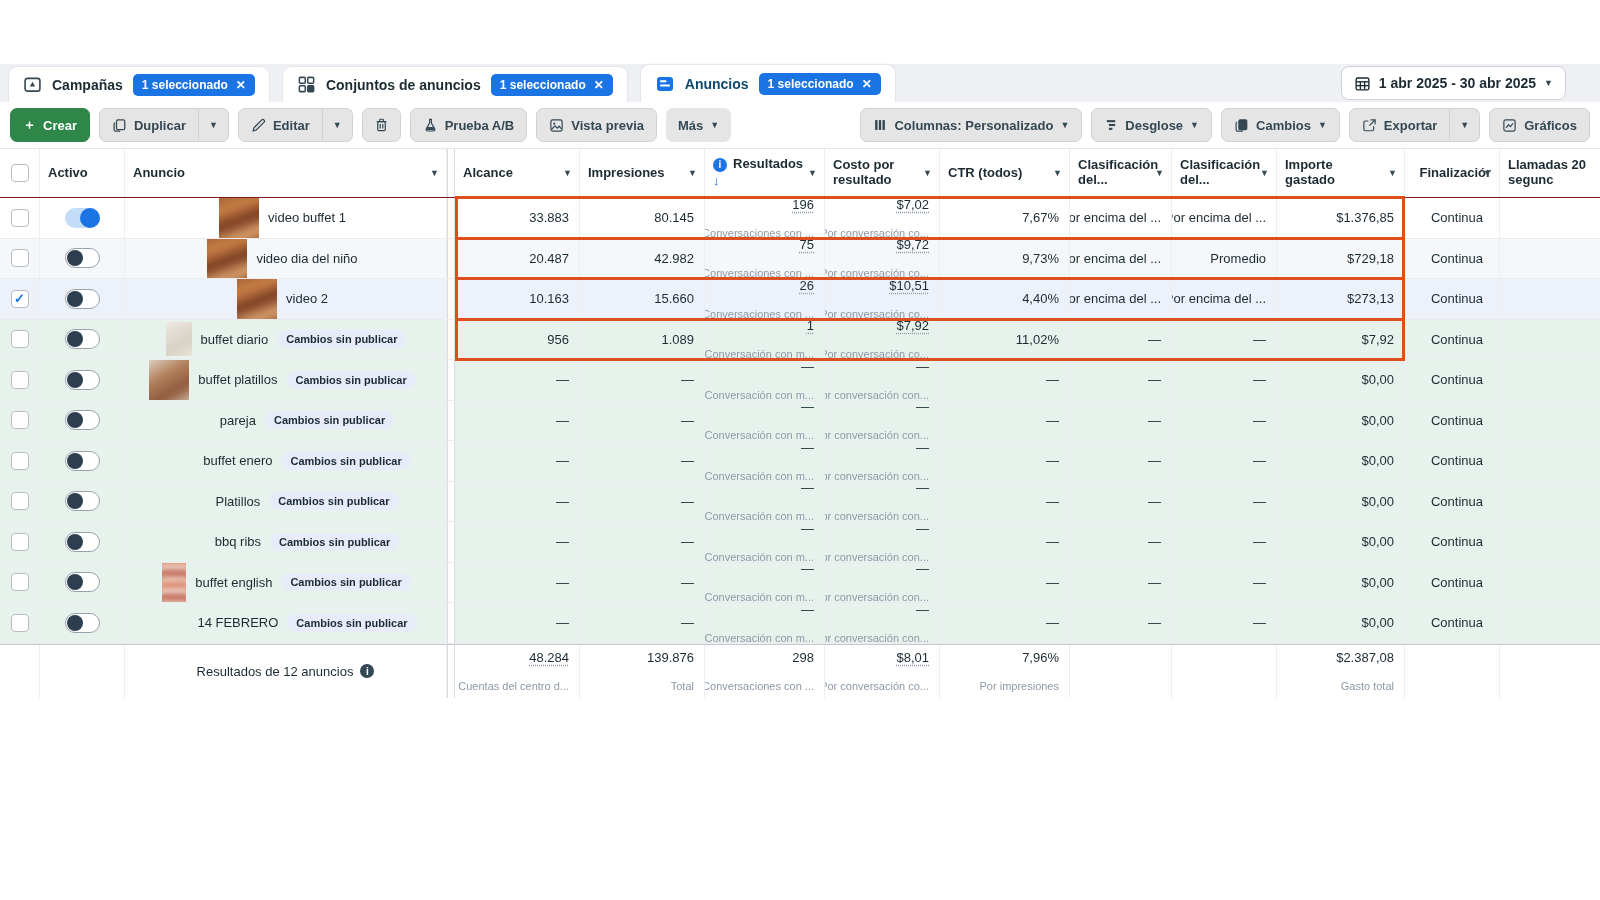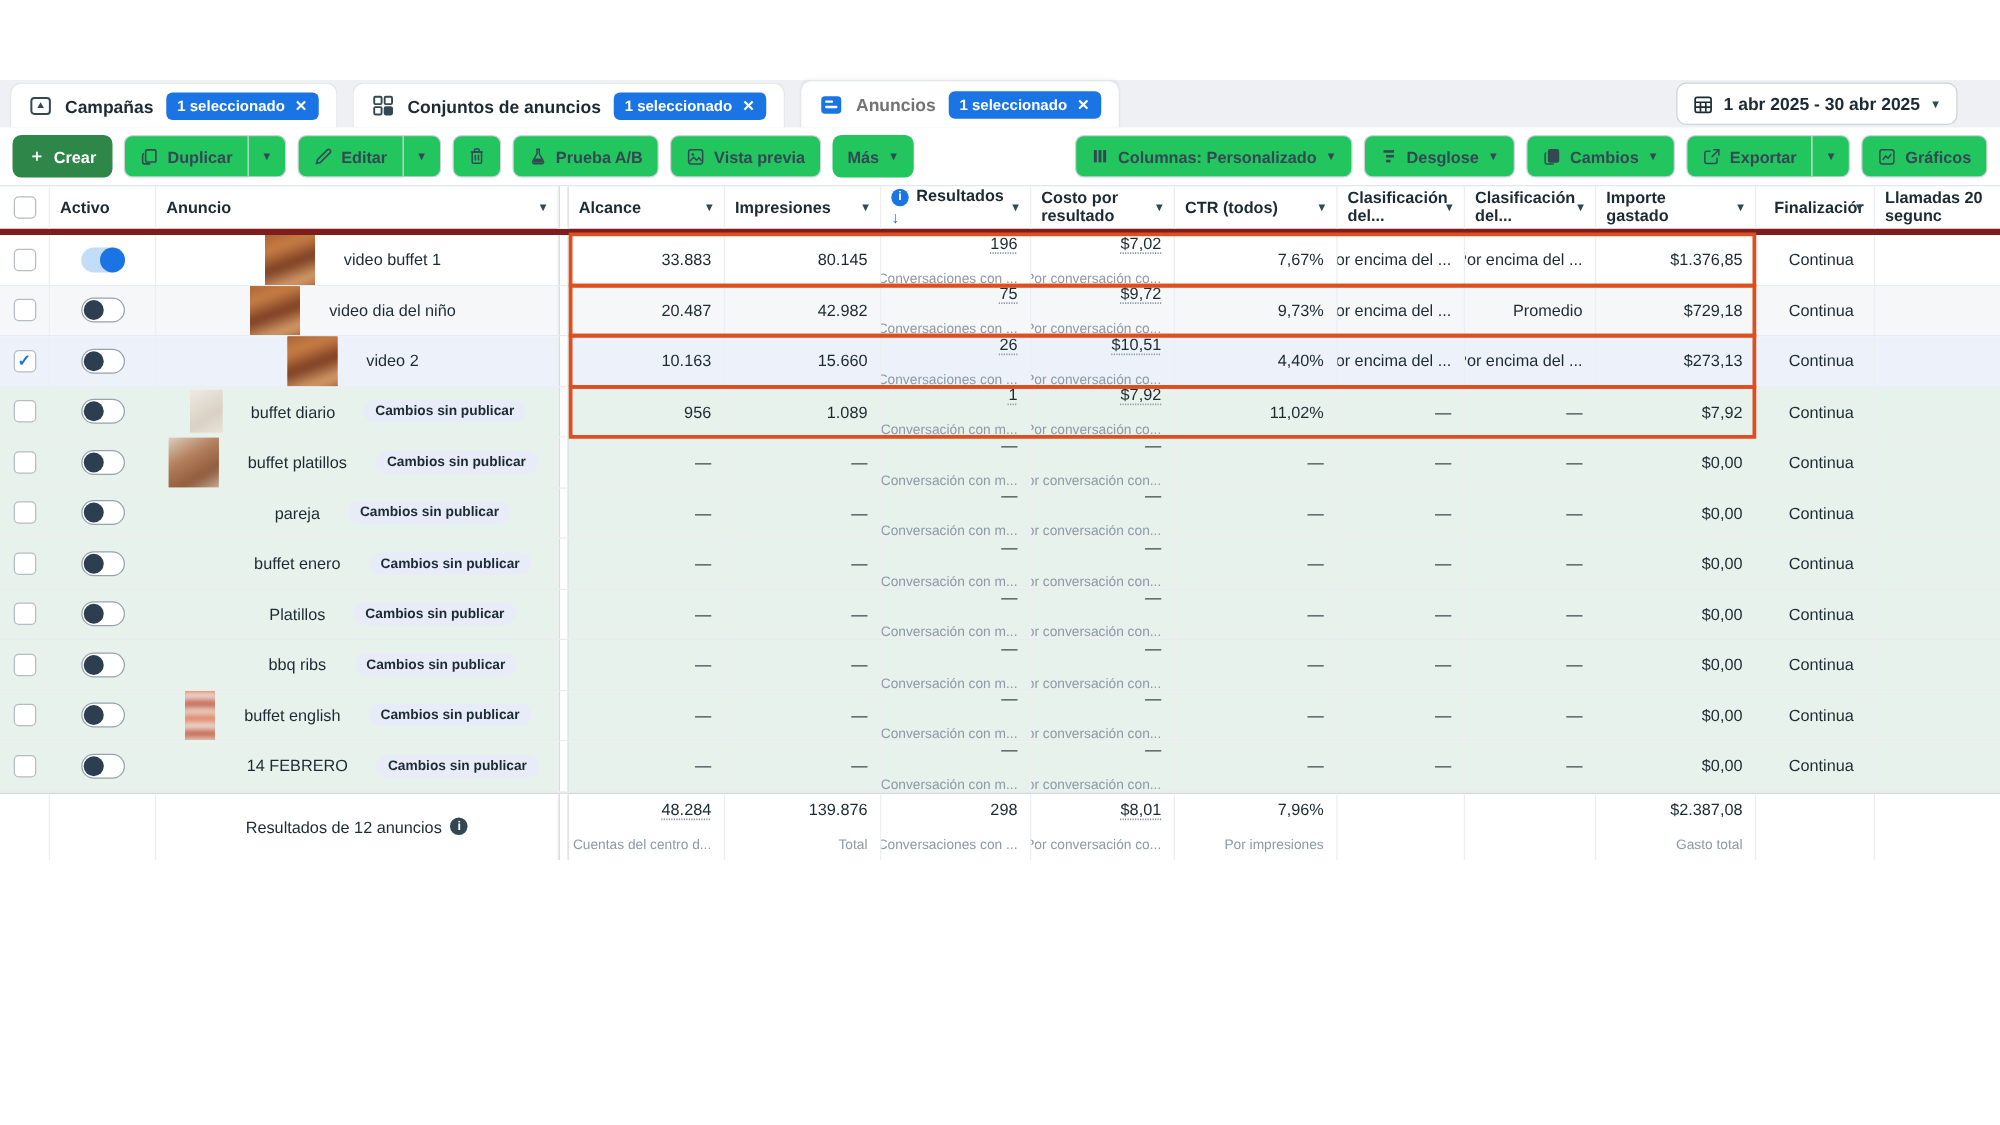--- a/index.html
+++ b/index.html
@@ -5,61 +5,61 @@
   * { margin:0; padding:0; box-sizing:border-box; }
   html,body { width:1600px; height:900px; background:#fff; font-family:"Liberation Sans", sans-serif; color:#1c2b33; overflow:hidden; }
 
   
   .topspace { height:64px; background:#fff; }
   .tabbar { height:38px; background:#eef0f3; display:flex; align-items:flex-end; padding:0 0 0 8px; position:relative; }
   .tab { display:flex; align-items:center; gap:10px; background:#fff; border:1px solid #e3e6ea; border-bottom:none;
          border-radius:9px 9px 0 0; height:36px; padding:0 14px; margin-right:12px; cursor:pointer; }
   .tab .tab-label { font-weight:bold; font-size:14px; color:#1c2b33; white-space:nowrap; }
   .tab.active { height:38px; box-shadow:0 -1px 2px rgba(0,0,0,.04); }
-  .tab.active .tab-label { color:#737373; }
+  .tab.active .tab-label { color:#0c4a6e; }
   .sel-badge { display:flex; align-items:center; gap:8px; background:#1b74e4; color:#fff; font-size:12px; font-weight:bold;
                border-radius:5px; padding:4px 9px; white-space:nowrap; cursor:pointer; }
   .sel-badge .x { font-size:12px; font-weight:bold; cursor:pointer; }
   .date-btn { position:absolute; right:34px; top:2px; display:flex; align-items:center; gap:8px; background:#fff;
               border:1px solid #ced2d9; border-radius:8px; height:34px; padding:0 12px; font-size:14px; font-weight:bold; cursor:pointer; }
   .caret { font-size:9px; color:#344854; }
 
   
   .toolbar { height:46px; background:#fff; display:flex; align-items:center; padding:0 10px; gap:9px; }
-  .btn { display:flex; align-items:center; gap:7px; background:#22c55e; border:1px solid #ced2d9; border-radius:7px;
+  .btn { display:flex; align-items:center; gap:7px; background:#e5e5e5; border:1px solid #ced2d9; border-radius:7px;
          height:34px; padding:0 12px; font-size:13px; font-weight:bold; color:#344854; cursor:pointer; white-space:nowrap; }
   .btn.green { background:#2e8648; border-color:#2e8648; color:#fff; }
   .split { display:flex; }
   .split .btn.main { border-radius:7px 0 0 7px; }
   .split .btn.arrow { border-radius:0 7px 7px 0; border-left:none; padding:0 10px; }
   .btn.icon-only { padding:0 11px; }
   .btn.borderless { border:none; font-weight:bold; }
   .tb-right { margin-left:auto; display:flex; gap:9px; align-items:center; }
   .ic { display:inline-flex; align-items:center; justify-content:center; }
 
   
   .grid-row { display:grid; grid-template-columns:40px 85px 322px 8px 125px 125px 120px 115px 130px 102px 105px 128px 95px 100px; }
-  .thead { height:40px; border-top:1px solid #e3e6ea; border-bottom:5px solid #7f1d1d; background:#fff; }
+  .thead { height:50px; border-top:1px solid #e3e6ea; border-bottom:1px solid #7f1d1d; background:#fff; }
   .th { display:flex; align-items:center; font-size:13px; font-weight:bold; padding:0 8px; position:relative; border-right:1px solid #eceef1; line-height:1.15; }
   .th .hcaret { position:absolute; right:7px; top:50%; transform:translateY(-50%); font-size:9px; color:#344854; cursor:pointer; }
   .th.no-border { border-right:none; }
   .sep-col { border-left:1px solid #d8dbe0; border-right:1px solid #d8dbe0; background:#fff; }
   .results-head { display:flex; flex-direction:column; justify-content:center; gap:2px; }
   .results-top { display:flex; align-items:center; gap:6px; }
   .sort-arrow { color:#1b74e4; font-size:13px; font-weight:bold; }
 
   .row { height:40.5px; position:relative; border-bottom:1px solid #e9ebee; }
   .row.bg-white { background:#fff; } .row.bg-gray { background:#f6f7f9; }
   .row.bg-blue { background:#edf1fa; } .row.bg-green { background:#e8f2ec; }
   .cell { display:flex; flex-direction:column; justify-content:center; padding:0 10px; font-size:13px; overflow:hidden; border-right:1px solid #eceef1; }
   .cell.num { align-items:flex-end; text-align:right; }
   .cell .sub { font-size:11px; color:#8d99a6; white-space:nowrap; margin-top:15px; }
   .cell .val { white-space:nowrap; }
   .val.dotted { text-decoration:underline dotted #8d99a6; text-underline-offset:3px; }
-  .name-cell { flex-direction:row !important; align-items:center; gap:23px; padding-left:4px !important; }
+  .name-cell { flex-direction:row !important; align-items:center; gap:9px; padding-left:4px !important; }
   .ad-name { font-size:13px; white-space:nowrap; }
   .pill { background:#e7ecf8; color:#1c2b33; font-size:11px; font-weight:bold; border-radius:9px; padding:3px 9px; white-space:nowrap; }
   .thumb { width:40px; height:40px; flex:0 0 40px; overflow:hidden; position:relative; }
   .thumb > i { position:absolute; inset:-4px; display:block; filter:blur(3px); }
   .thumb.none { visibility:hidden; }
   .t-video { background:linear-gradient(160deg,#9c5a33 0%,#c97f45 30%,#7a3c22 55%,#d9a06b 80%,#8a4a2a 100%); }
   .t-brown { background:linear-gradient(150deg,#e8e2d8 0%,#b3805c 40%,#8f5a3c 70%,#d9c9b8 100%); }
   .t-light { background:linear-gradient(150deg,#f2efe9 0%,#d8d0c4 60%,#efe9df 100%); }
   .t-striped { background:repeating-linear-gradient(180deg,#d96a4a 0 6px,#f3efe9 6px 12px,#b8442c 12px 18px,#efe6da 18px 24px); }
   .thumb.small { width:26px; flex-basis:26px; height:34px; margin-left:7px; }

